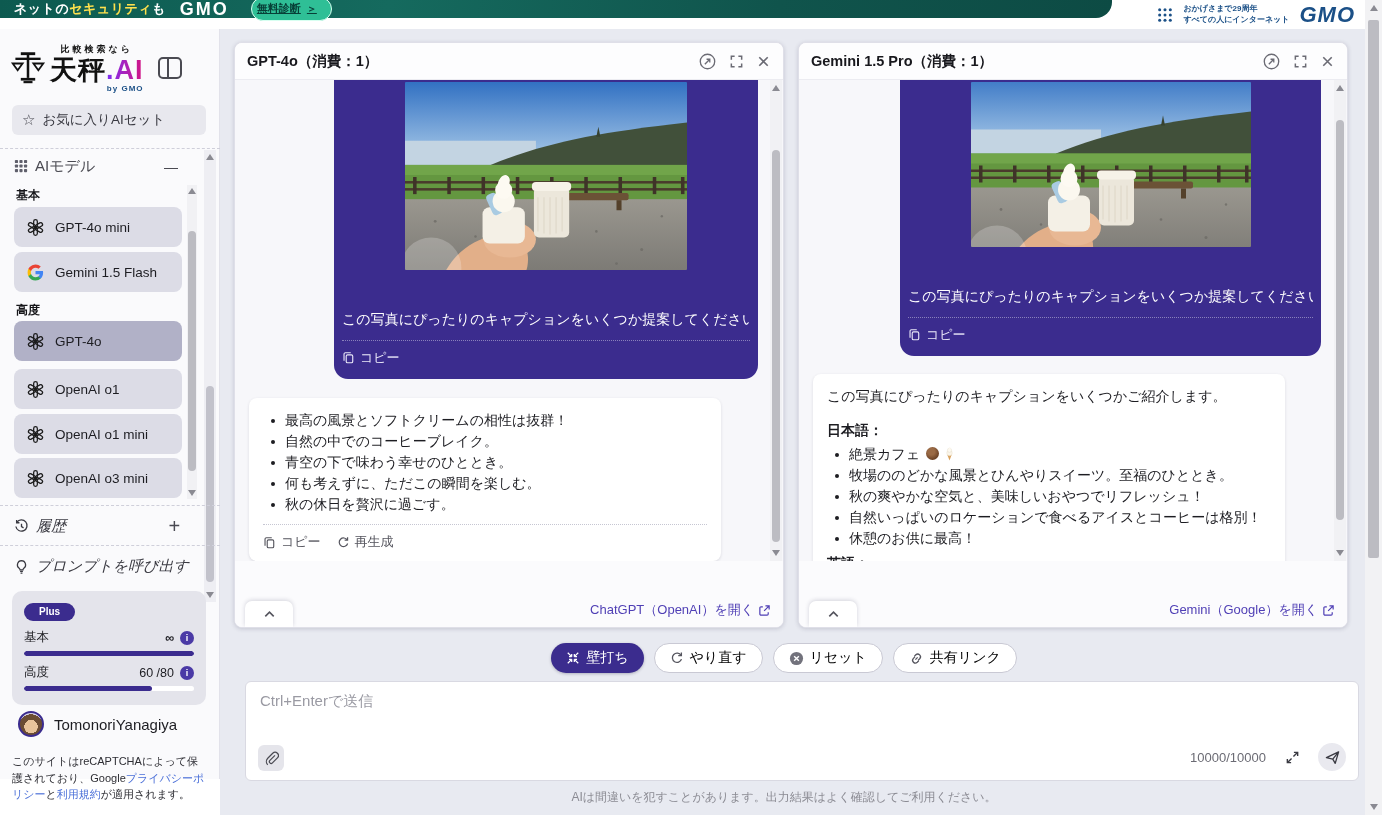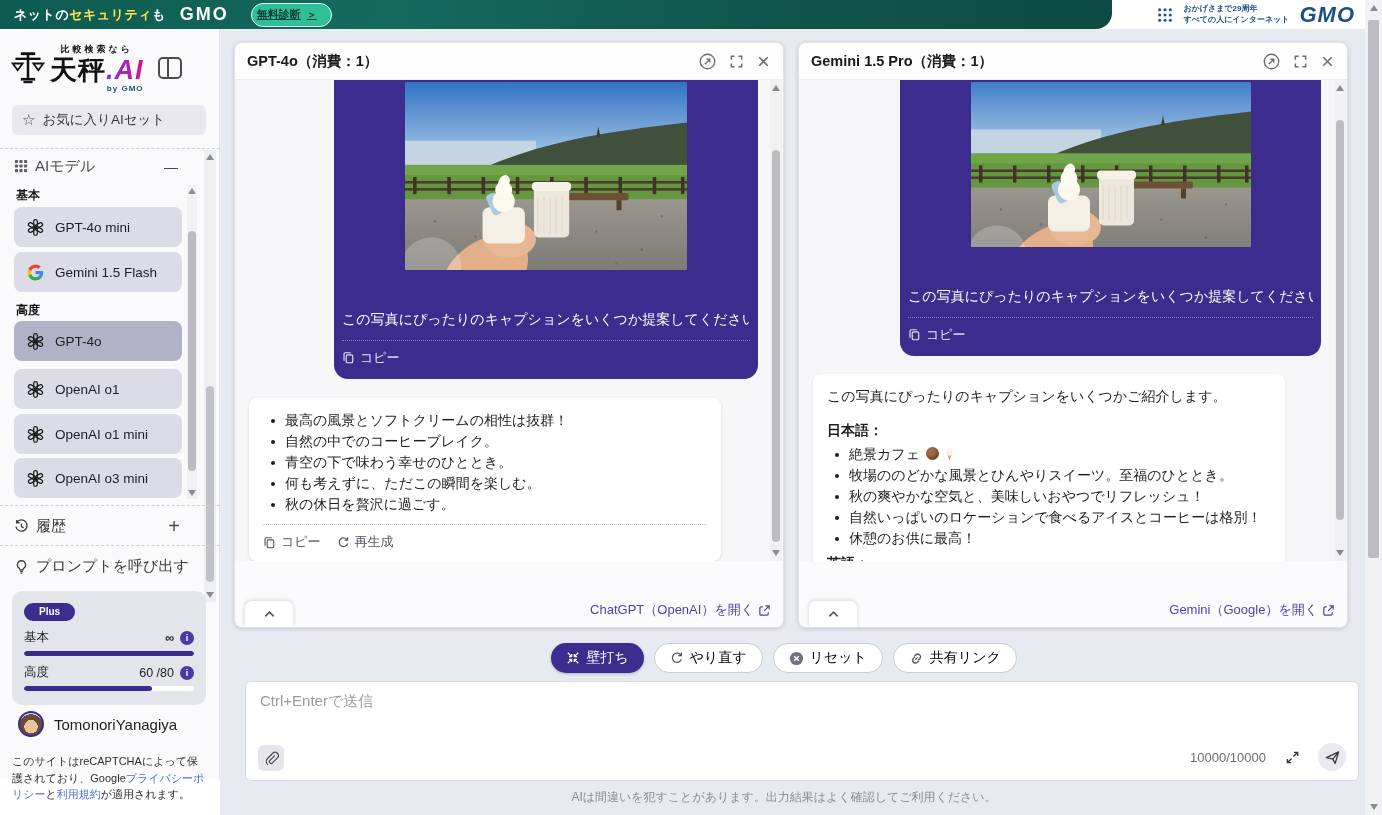--- a/index.html
+++ b/index.html
@@ -2,21 +2,21 @@
 <html lang="ja"><head>
 <meta charset="utf-8">
 <style>
   * { margin:0; padding:0; box-sizing:border-box; }
   html,body { width:1382px; height:815px; overflow:hidden; }
   body { font-family:"Liberation Sans","DejaVu Sans",sans-serif; background:#fff; }
   #app { position:relative; width:1382px; height:815px; overflow:hidden; background:#fff; }
 
   
   #promo { position:absolute; left:0; top:0; width:1382px; height:29px; background:#fff; }
-  #promo-green { position:absolute; left:0; top:0; width:1112px; height:29px;
+  #promo-green { position:absolute; left:0; top:0; width:1112px; height:18px;
     background:linear-gradient(100deg,#0d5a50 0%,#156a5e 35%,#10544c 70%,#0d4b44 100%);
     border-bottom-right-radius:16px; display:flex; align-items:center; padding-left:14px; }
   .promo-txt { font-size:13px; font-weight:bold; color:#fff; letter-spacing:.5px; }
   .promo-hl { color:#ffe14d; }
   .gmo-left { font-size:18px; font-weight:800; color:#fff; letter-spacing:2px; margin-left:14px; }
   .cta-pill { margin-left:22px; background:#2fbf96; border:1px solid #d8fff1; color:#073f37;
     font-size:11px; font-weight:bold; padding:3px 14px 4px 5px; border-radius:12px; cursor:pointer;text-decoration:underline; }
   .cta-arrow { font-size:10px; margin-left:6px; }
   #promo-right { position:absolute; right:27px; top:0; height:29px; display:flex; align-items:center; gap:10px; }
   .anniv { font-size:8px; font-weight:bold; color:#1b5087; line-height:1.3; text-align:left; }
@@ -27,40 +27,40 @@
   .sb-thumb { position:absolute; background:#bcbcc2; border-radius:6px; }
   .tri-up { width:0; height:0; border-left:4px solid transparent; border-right:4px solid transparent; border-bottom:6px solid #8a8a92; position:absolute; left:50%; transform:translateX(-50%); }
   .tri-down { width:0; height:0; border-left:4px solid transparent; border-right:4px solid transparent; border-top:6px solid #8a8a92; position:absolute; left:50%; transform:translateX(-50%); }
 
   
   #sidebar { position:absolute; left:0; top:29px; width:220px; height:750px; background:#fafafc; border-right:1px solid #e2e2ea; }
   #logo-row { position:absolute; left:10px; top:8px; width:200px; height:62px; display:flex; align-items:center; }
   #brand-block { margin-left:4px; }
   .tagline { font-size:9px; font-weight:bold; letter-spacing:3px; color:#111; text-align:center; }
   .brand-line { font-size:27px; font-weight:800; color:#111; line-height:1.05; letter-spacing:1px; }
-  .brand-suffix { background:linear-gradient(90deg,#7b2ff7,#d6147f); -webkit-background-clip:text; background-clip:text; color:transparent; font-style:italic; }
+  .brand-suffix { background:linear-gradient(90deg,#7b2ff7,#d6147f); -webkit-background-clip:text; background-clip:text; color:transparent; }
   .byline { font-size:8px; font-weight:bold; color:#1b5087; text-align:right; letter-spacing:1px; }
   #col-toggle { margin-left:14px; width:24px; height:22px; border:2px solid #4a4a52; border-radius:5px; position:relative; cursor:pointer; }
   #col-toggle::after { content:""; position:absolute; left:7px; top:0; bottom:0; width:2px; background:#4a4a52; }
 
   #fav-btn { position:absolute; left:12px; top:76px; width:194px; height:30px; background:#e8e8ee; border-radius:6px;
     display:flex; align-items:center; gap:7px; padding-left:10px; font-size:13.5px; color:#3a3a42; cursor:pointer; }
   .star-glyph::before { content:"☆"; font-size:15px; color:#4a4a52; }
 
   .dashed { position:absolute; left:0; width:220px; border-top:1px dashed #cfcfda; }
 
   #models-header { position:absolute; left:14px; top:124px; width:180px; height:26px; display:flex; align-items:center; gap:7px; font-size:15px; color:#4a4a52; }
   .minus-glyph { margin-left:auto; margin-right:16px; font-size:18px; color:#4a4a52; cursor:pointer; }
   .minus-glyph::before { content:"—"; font-size:14px; }
   .group-label { position:absolute; left:16px; font-size:12px; font-weight:bold; color:#16161a; }
   .model-btn { position:absolute; left:14px; width:168px; height:40px; background:#dcdce6; border-radius:8px;
     display:flex; align-items:center; gap:10px; padding-left:12px; font-size:13.5px; color:#1d1d22; cursor:pointer; }
   .model-btn.selected { background:#b1b1c7; }
 
-  .side-row { position:absolute; left:14px; width:180px; height:30px; display:flex; align-items:center; gap:7px; font-size:15px; color:#3a3a42; }
+  .side-row { position:absolute; left:14px; width:180px; height:30px; display:flex; align-items:center; gap:7px; font-size:15px; color:#3a3a42;font-style:italic; }
   .plus-glyph { margin-left:auto; margin-right:14px; font-size:20px; color:#4a4a52; cursor:pointer; }
   .plus-glyph::before { content:"+"; }
 
   #plan-card { position:absolute; left:12px; top:562px; width:194px; height:114px; background:#e4e4eb; border-radius:10px; padding:10px 12px; }
   .plan-badge { display:inline-block; background:#3b2c8e; color:#fff; font-size:10px; font-weight:bold; padding:3px 15px 4px; border-radius:14px; }
   .plan-row { display:flex; align-items:center; margin-top:8px; font-size:12.5px; color:#1d1d22; }
   .plan-val { margin-left:auto; font-weight:bold; margin-right:6px; }
   .info-dot { width:14px; height:14px; border-radius:50%; background:#4b3aa6; color:#fff; font-size:9px; font-weight:bold; display:inline-flex; align-items:center; justify-content:center; }
   .info-dot::before { content:"i"; }
   .plan-bar { height:5px; border-radius:3px; background:#fff; margin-top:5px; position:relative; overflow:hidden; }

